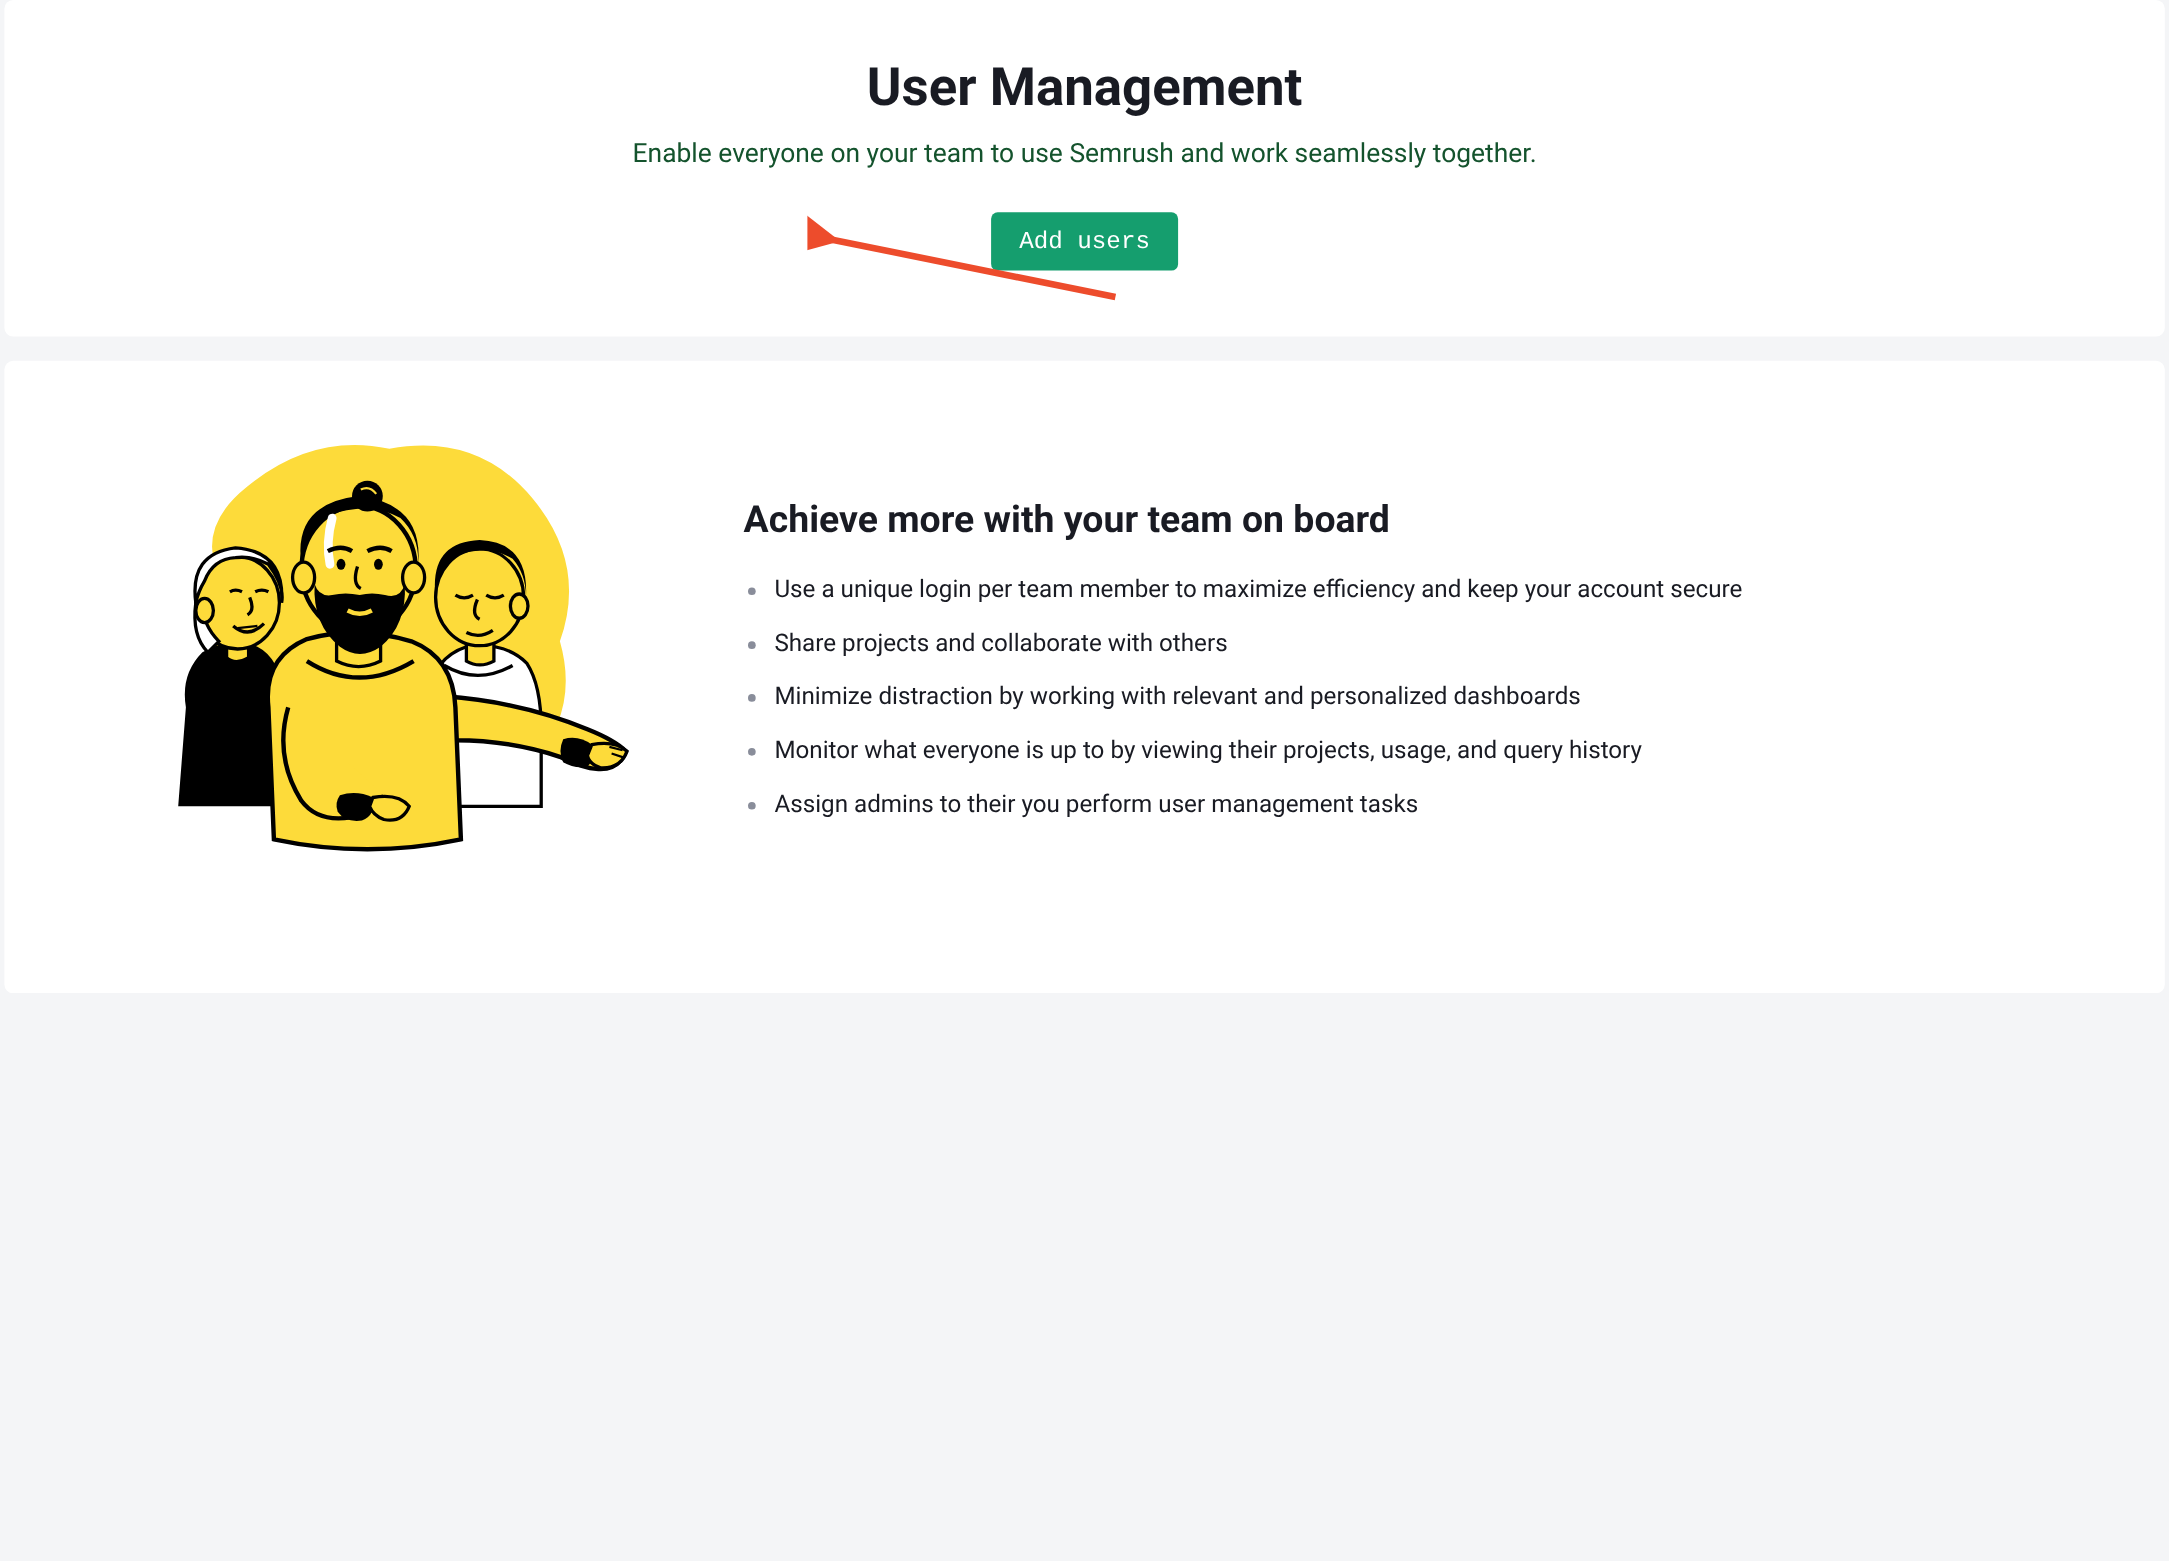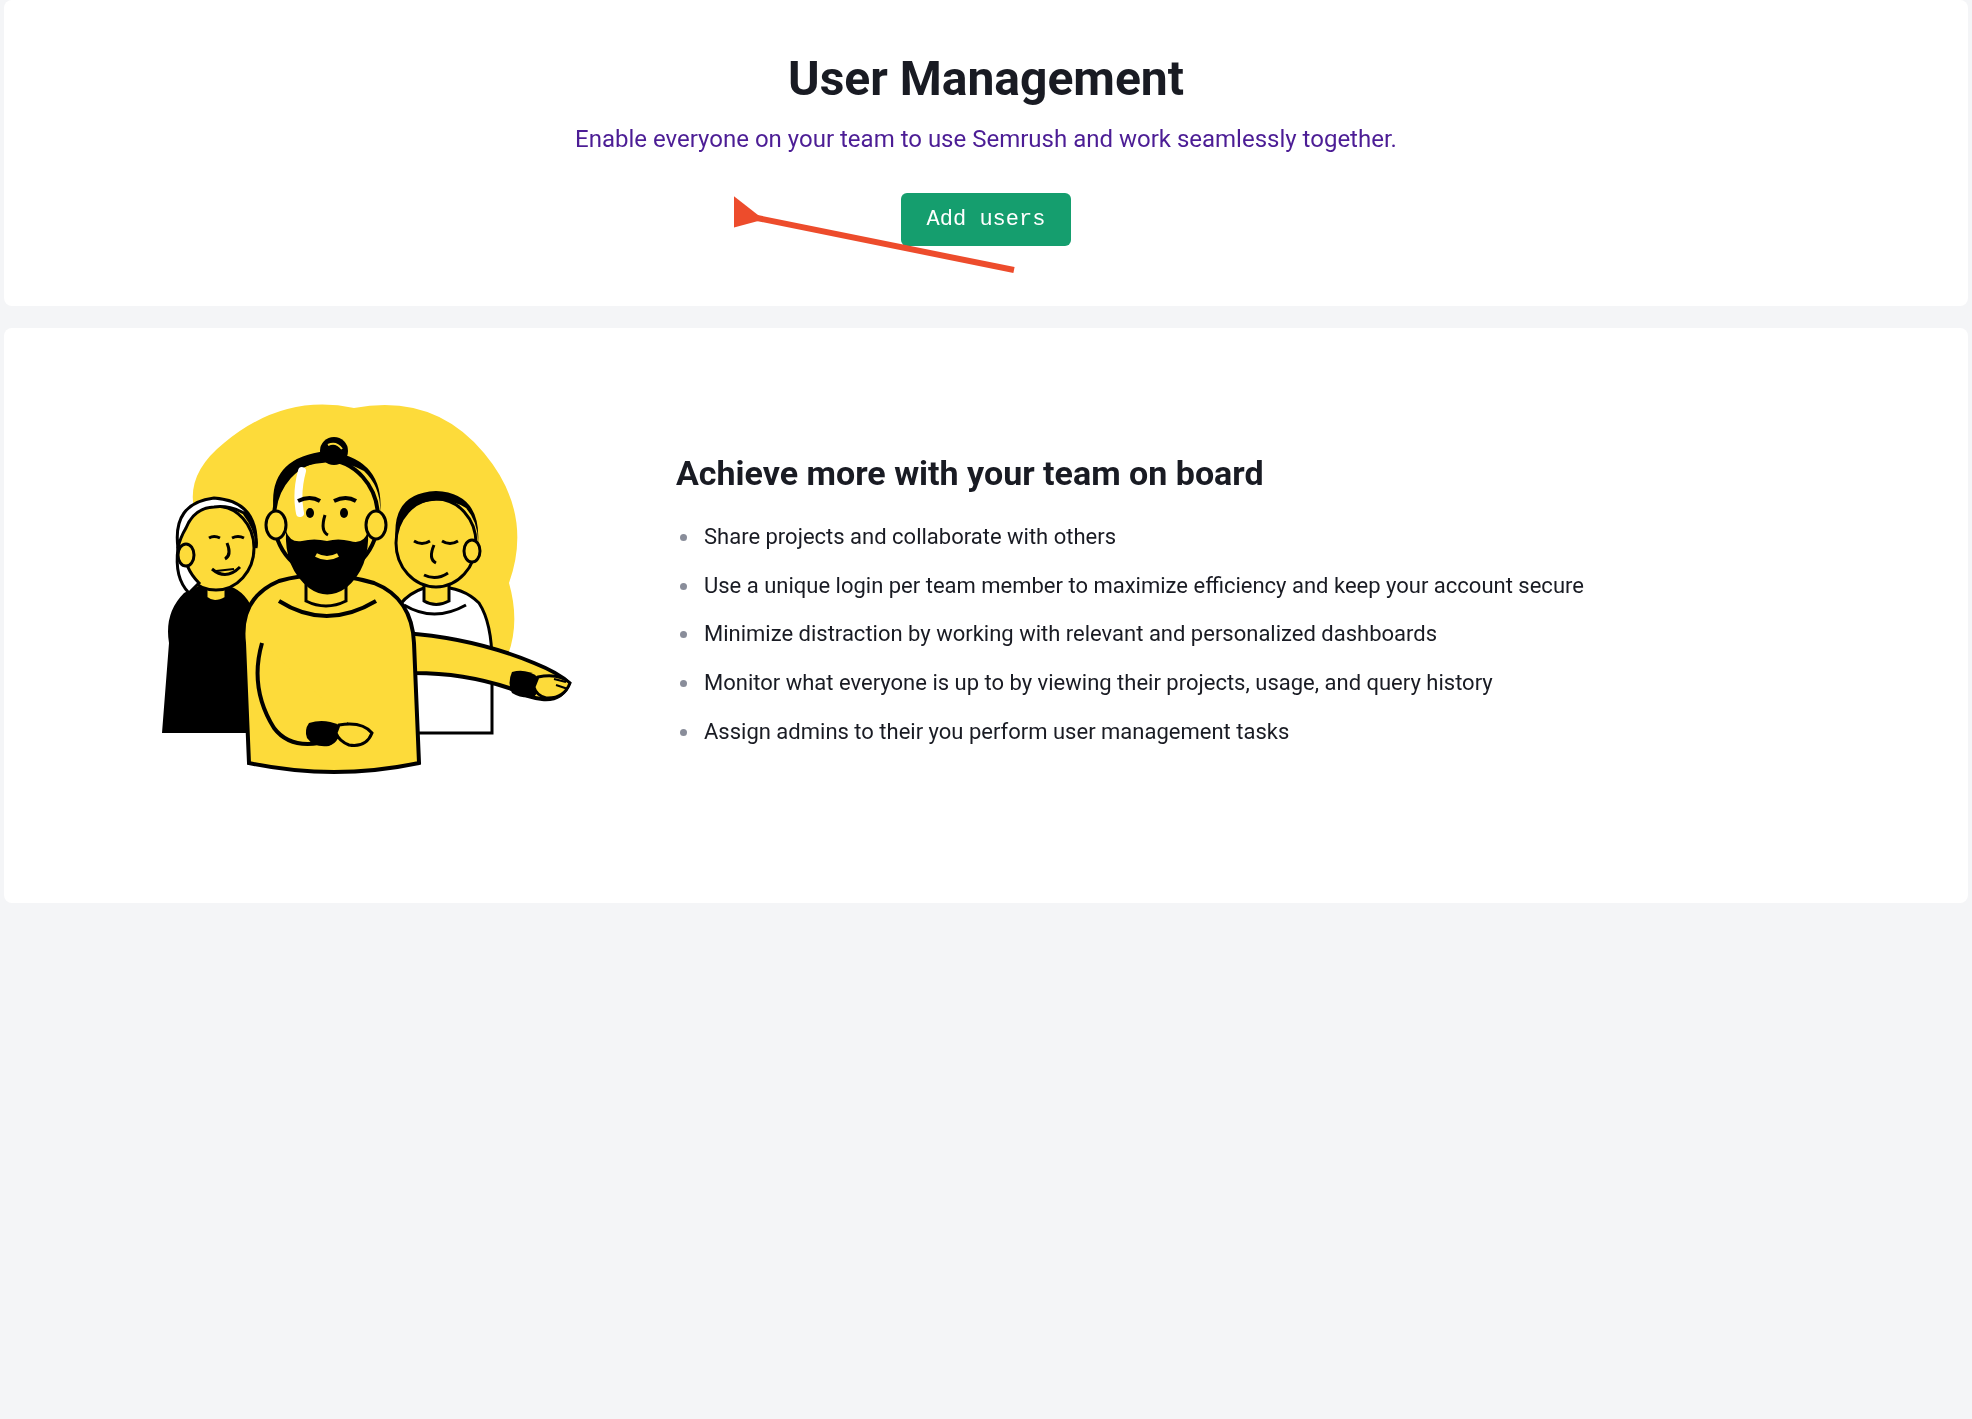--- a/index.html
+++ b/index.html
@@ -24,21 +24,21 @@
       position: relative;
     }
     .page-title {
       font-size: 48px;
       font-weight: 700;
       color: #191b23;
       margin-bottom: 18px;
     }
     .page-subtitle {
       font-size: 24px;
-      color: #4c1d95;
+      color: #14532d;
       font-weight: 400;
       margin-bottom: 40px;
     }
     .add-users-btn {
       background: #159e6e;
       color: #ffffff;
       border: none;
       border-radius: 6px;
       padding: 14px 26px;
       font-size: 22px;
@@ -213,20 +213,20 @@
         <path d="M 172 148 Q 170 185 195 205 Q 213 218 232 205 Q 256 185 254 148 Q 250 162 236 158 Q 224 155 213 158 Q 200 155 188 158 Q 176 160 172 148 Z" fill="#000000"></path>
 
         <path d="M 202 172 Q 213 178 224 172" stroke="#fddb3a" stroke-width="4" fill="none"></path>
       </g>
     </svg>
   </div>
 
   <div class="content-text">
     <h2 class="content-heading">Achieve more with your team on board</h2>
     <ul class="benefits-list">
+      <li>Use a unique login per team member to maximize efficiency and keep your account secure</li>
       <li>Share projects and collaborate with others</li>
-      <li>Use a unique login per team member to maximize efficiency and keep your account secure</li>
       <li>Minimize distraction by working with relevant and personalized dashboards</li>
       <li>Monitor what everyone is up to by viewing their projects, usage, and query history</li>
       <li>Assign admins to their you perform user management tasks</li>
     </ul>
   </div>
 </div>
 
 </body></html>

